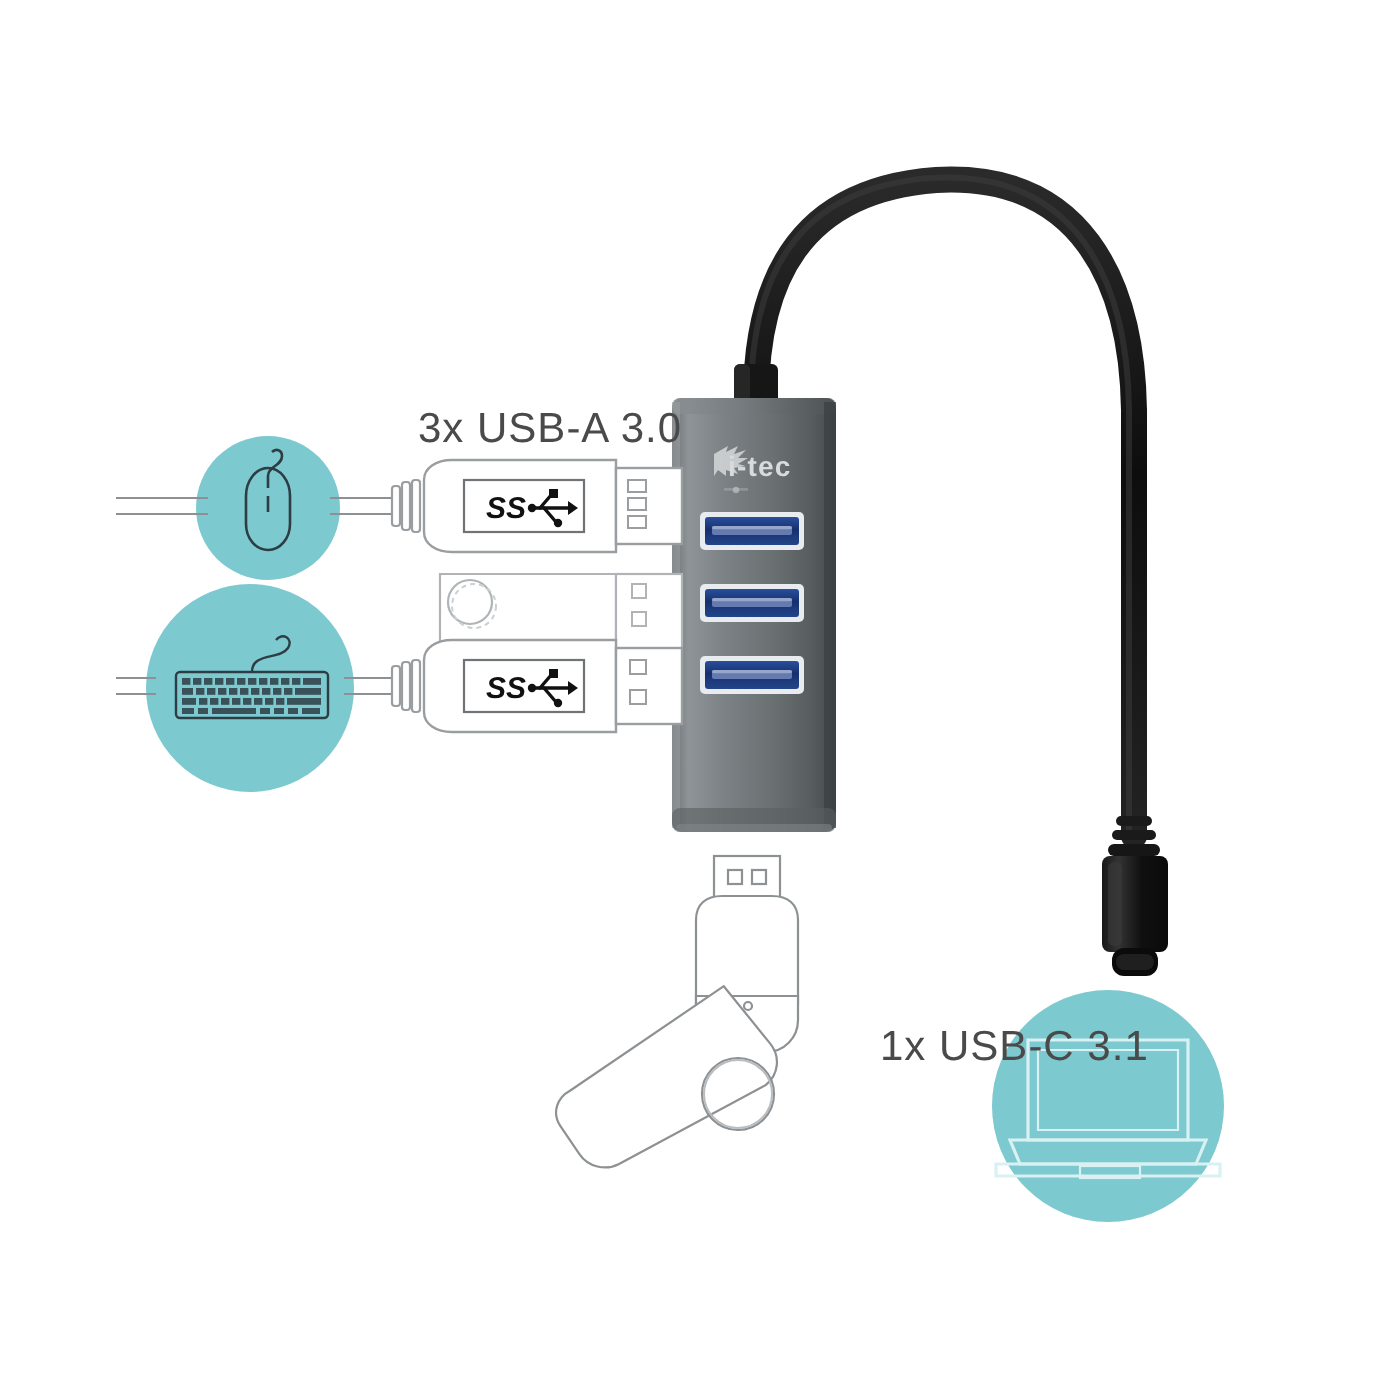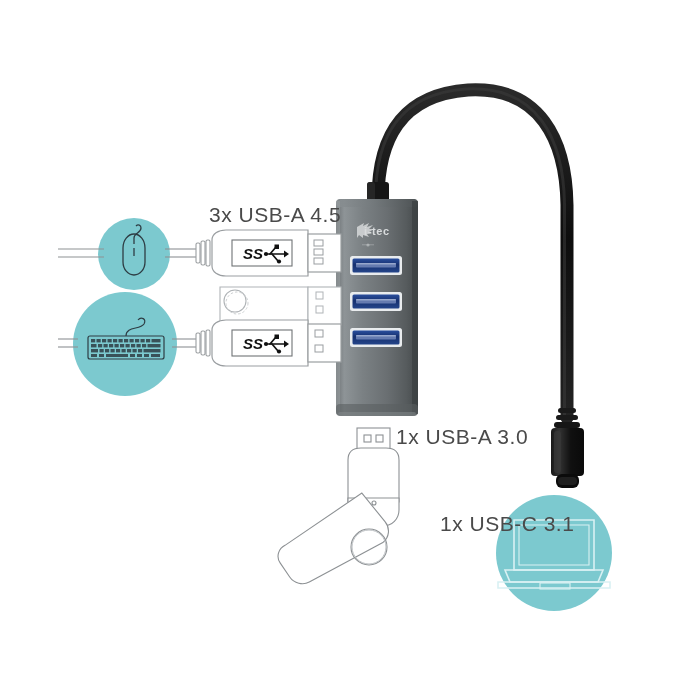--- a/index.html
+++ b/index.html
@@ -22,21 +22,21 @@
     letter-spacing:0.5px;
     white-space:nowrap;
     user-select:none;
   }
   #label-usba3x{left:209px;top:203px;font-size:21px;}
   #label-usba1x{left:396px;top:425px;font-size:21px;}
   #label-usbc1x{left:440px;top:466px;font-size:21px;margin-top:46px;}
   .logo-text{
     position:absolute;
     color:#d8dbdc;
-    font-size:11px;
+    font-size:14px;
     font-weight:700;
     letter-spacing:0.6px;
     font-family:"Liberation Sans", sans-serif;
     user-select:none;
   }
   #hub-logo-text{left:364px;top:225px;}
 </style>
 </head>
 <body>
 
@@ -320,21 +320,20 @@
         <path d="M519 525 l70 0 l0 40 l-70 0 Z" stroke-width="1.1"></path>
 
         <path d="M505 570 l98 0 l-5 12 l-88 0 Z"></path>
         <path d="M498 582 l112 0 l0 6 l-112 0 Z"></path>
         <rect x="540" y="583" width="30" height="6" stroke-width="1.1"></rect>
       </g>
     </g>
 
   </svg>
 
-  <div class="lbl" id="label-usba3x">3x USB-A 4.5</div>
-
-  <div class="lbl" id="label-usba1x">1x USB-A 3.0</div>
+  <div class="lbl" id="label-usba3x">3x USB-A 3.0</div>
+
 
   <div class="lbl" id="label-usbc1x">1x USB-C 3.1</div>
 
   <div class="logo-text" id="hub-logo-text">i-tec</div>
 
 </div>
 
 </body></html>

